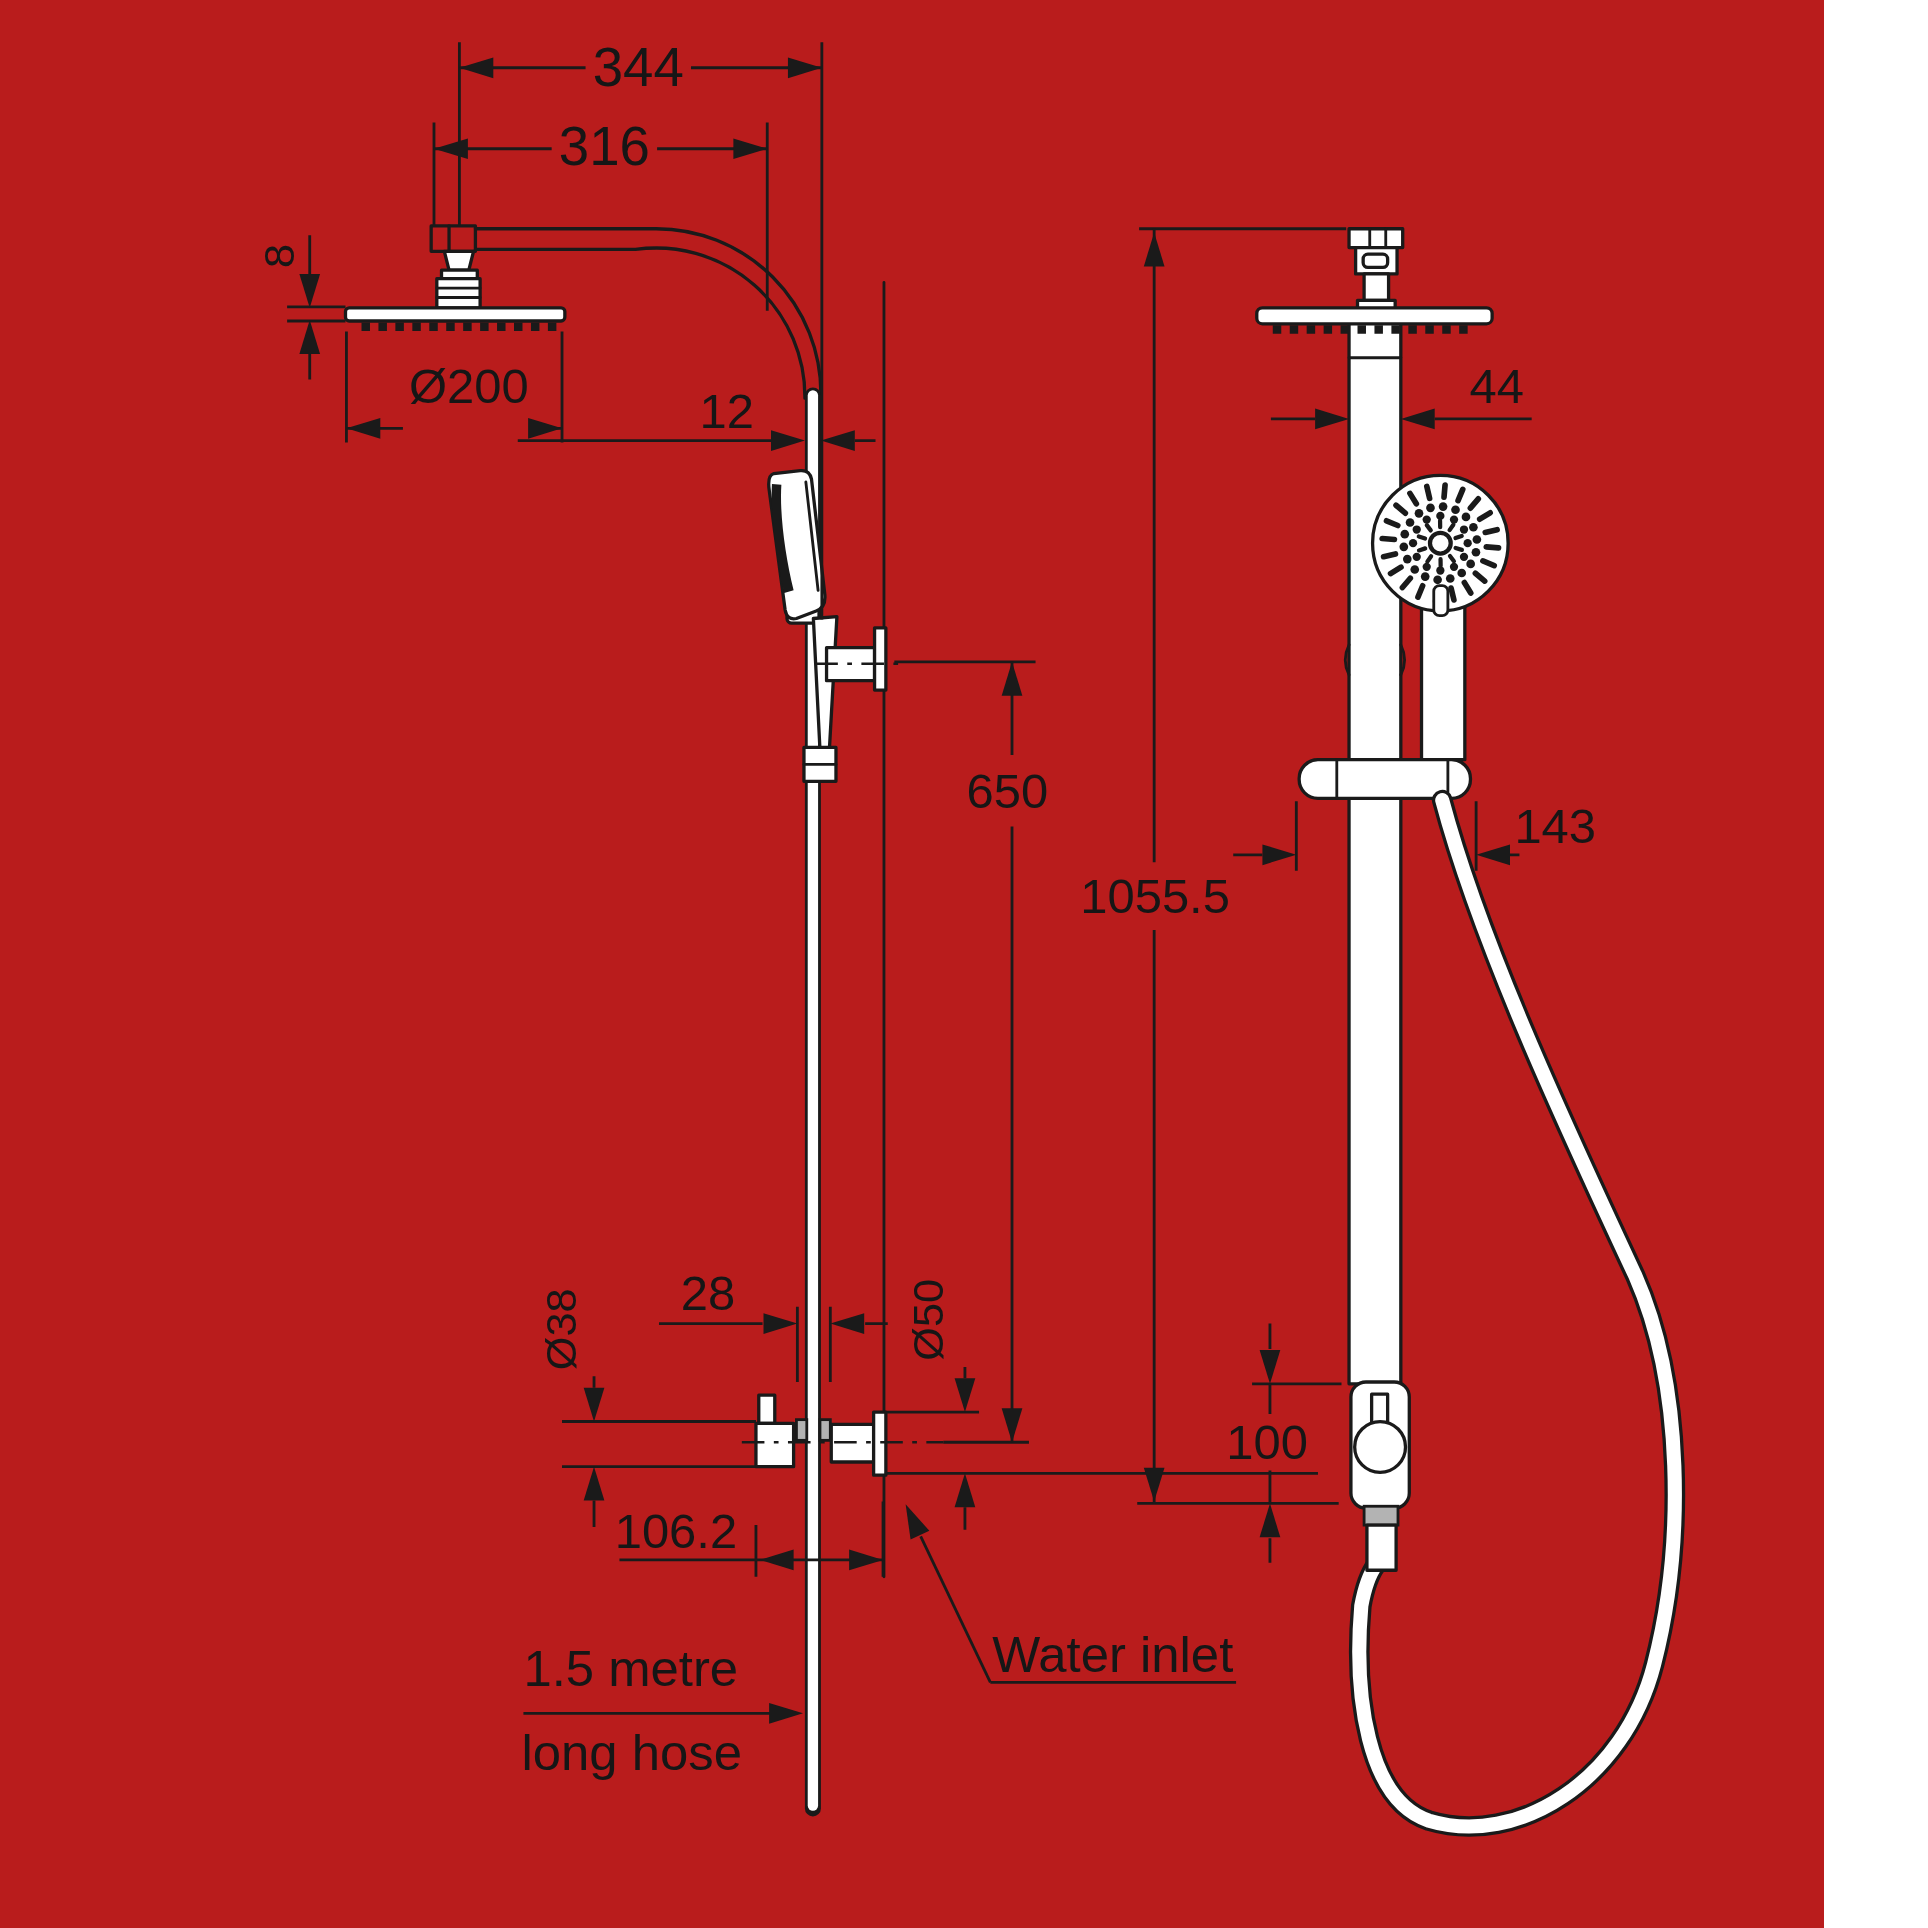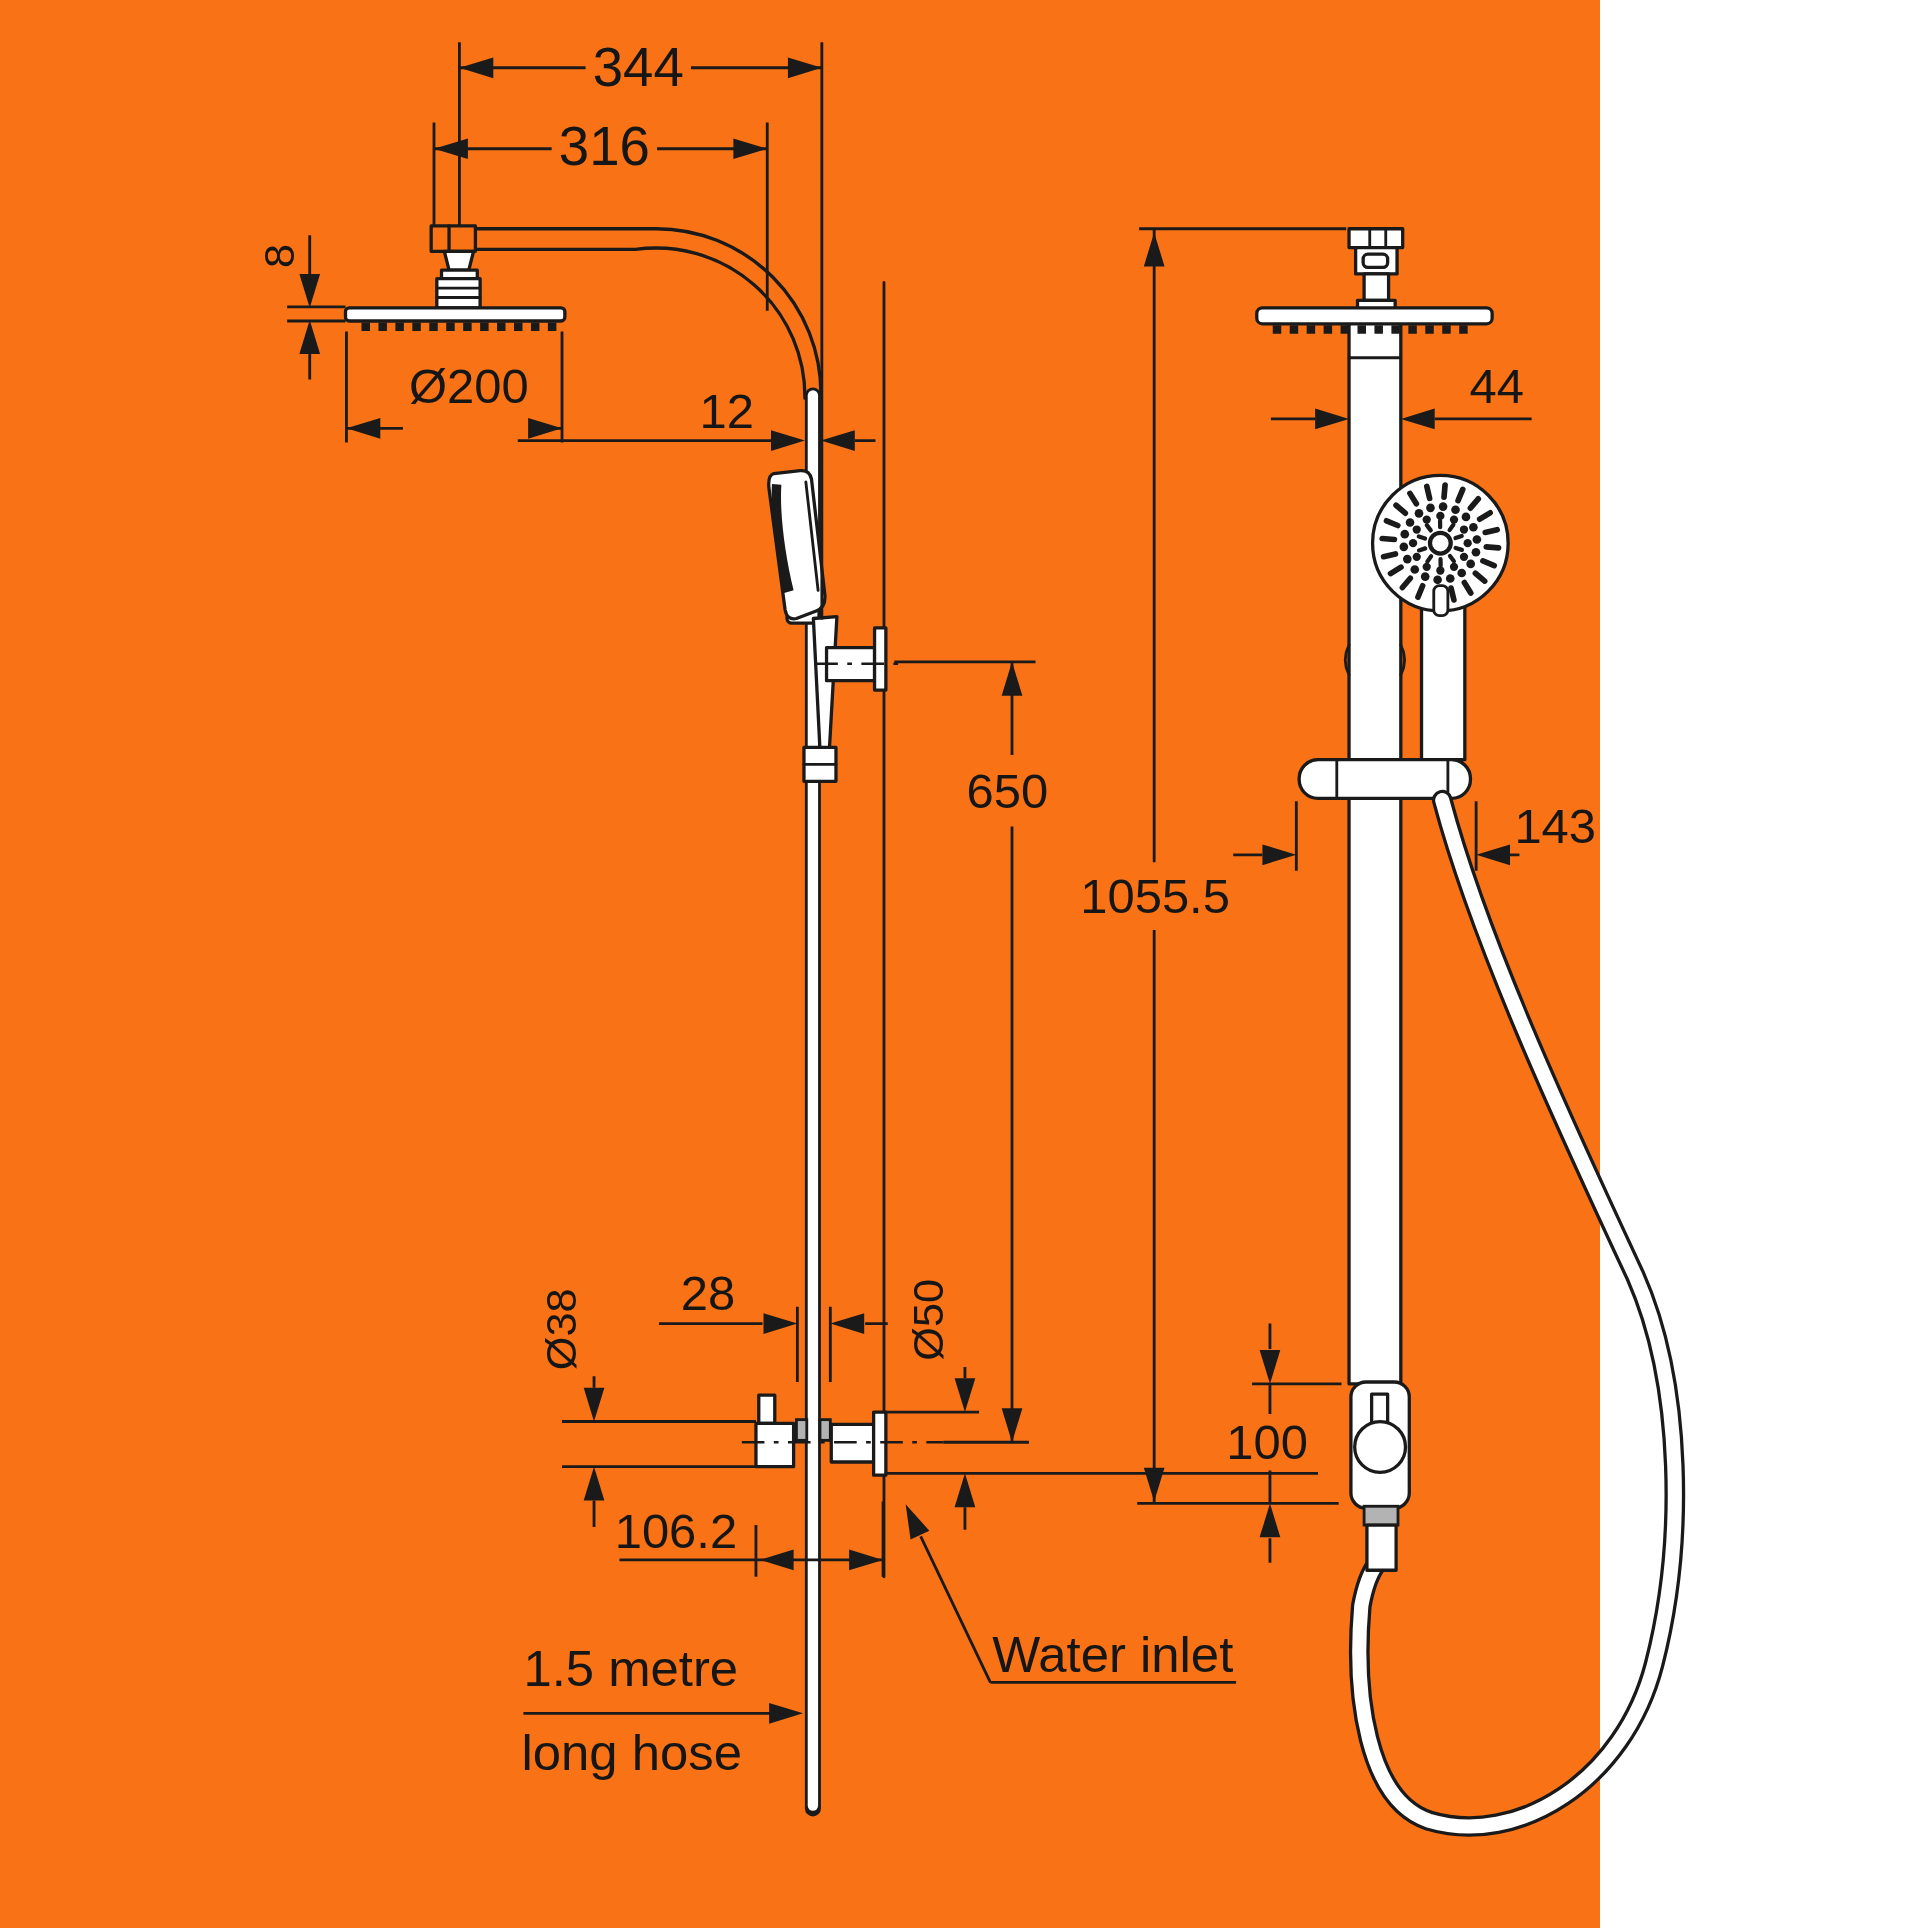--- a/index.html
+++ b/index.html
@@ -1,16 +1,16 @@
 <!DOCTYPE html>
 <html style="font-size:15px"><head>
 <meta charset="utf-8">
 <style>
   html,body{margin:0;padding:0;background:#ffffff;}
-  .stage{width:1600px;height:1928px;background:#f97316;position:relative;}
+  .stage{width:1824px;height:1928px;background:#b91c1c;position:relative;}
   svg{display:block;}
   .ink{stroke:#1a1a1a;fill:none;stroke-width:3.5;stroke-linejoin:round;stroke-linecap:round;}
   .thin{stroke-width:3;}
   .whitefill{fill:#ffffff;}
   .blackfill{fill:#1a1a1a;stroke:none;}
   .grayfill{fill:#b3b3b3;stroke:#1a1a1a;stroke-width:3;}
   .dim{stroke:#1a1a1a;fill:none;stroke-width:3;stroke-linecap:butt;}
   .cl{stroke:#1a1a1a;fill:none;stroke-width:2.6;stroke-dasharray:24 10 5 10;}
   .teeth{stroke:#1a1a1a;fill:none;stroke-width:9;stroke-dasharray:9 9;}
   .arrow{fill:#1a1a1a;stroke:none;}

